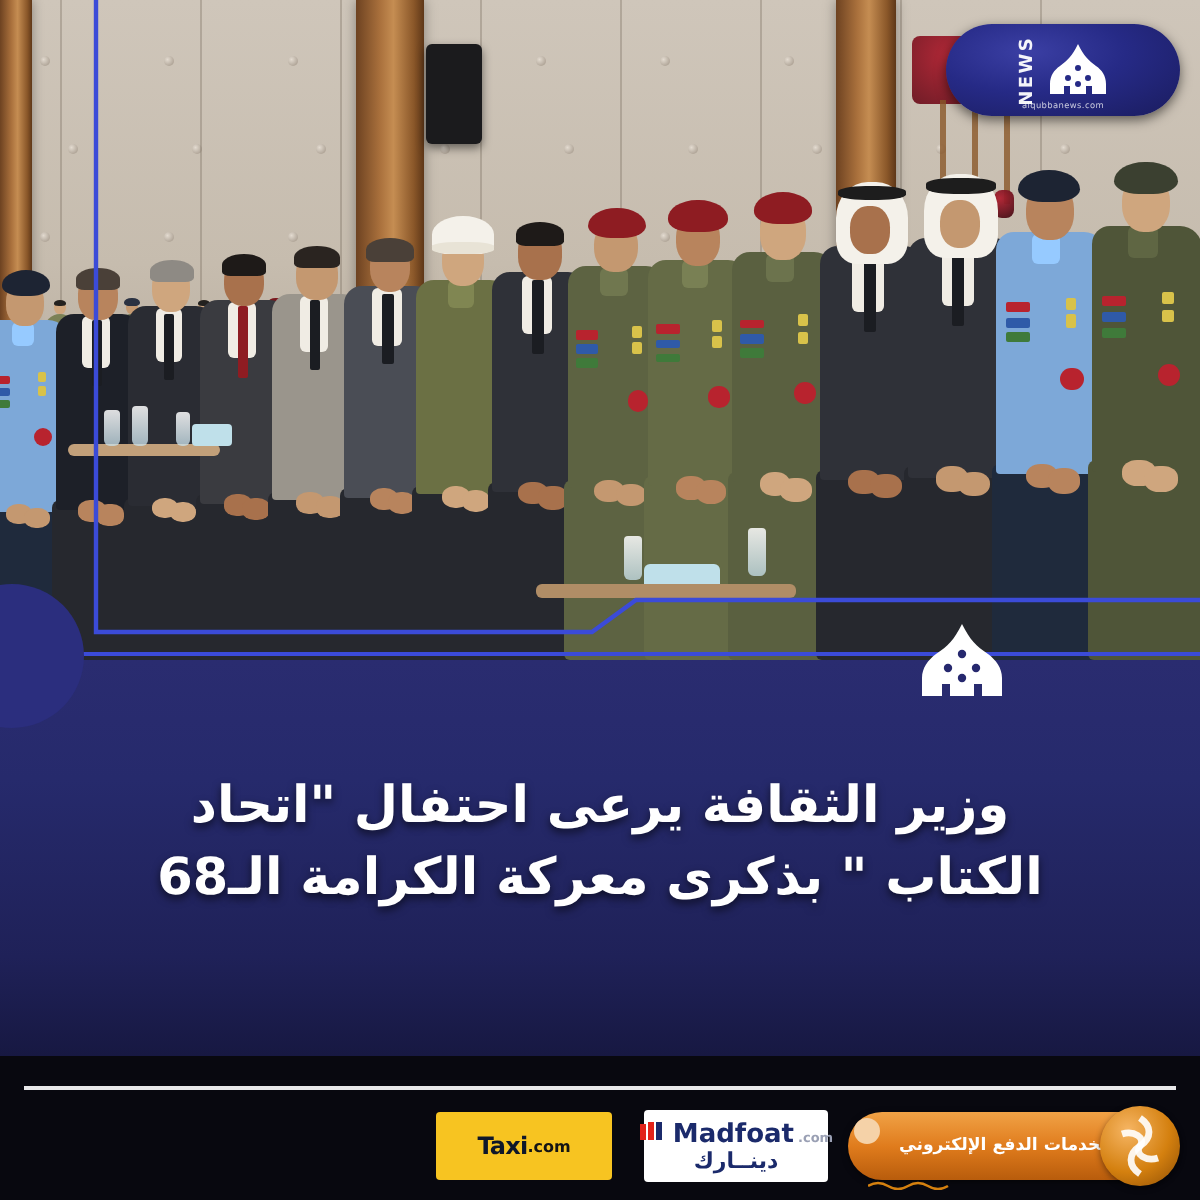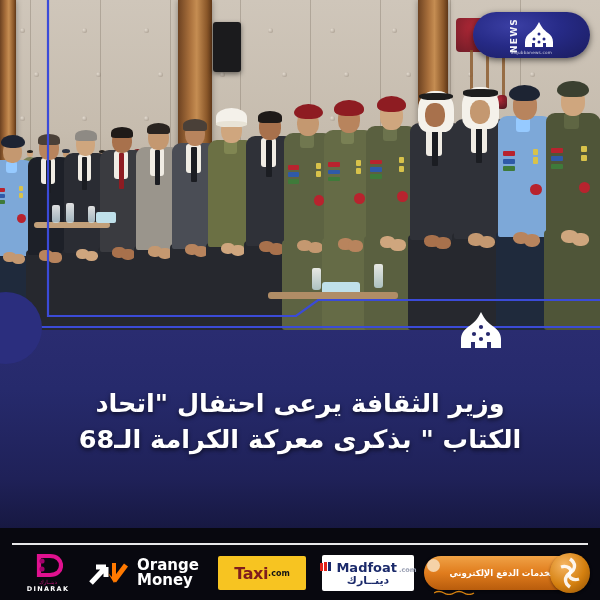--- a/index.html
+++ b/index.html
@@ -161,21 +161,21 @@
   .dk-en{color:#fff;font-size:6.5px;font-weight:bold;letter-spacing:1.3px;}
 
   
   #sp-orange{left:88px;width:120px;}
   .om-arrows{width:44px;height:28px;position:relative;margin-right:5px;}
   .om-txt{color:#fff;font-size:15px;font-weight:bold;line-height:1.02;}
 
   
   #sp-taxi{left:218px;width:88px;background:#f7c421;border-radius:2px;
     justify-content:center;height:34px;top:6px;}
-  .taxi-txt{color:#7f1d1d;font-size:16px;font-weight:bold;letter-spacing:-.4px;}
+  .taxi-txt{color:#0f172a;font-size:12px;font-weight:bold;letter-spacing:-.4px;}
   .taxi-dot{color:#141414;font-size:8px;font-weight:bold;}
 
   
   #sp-madfoat{left:322px;width:92px;background:#fff;border-radius:2px;
     height:36px;top:5px;flex-direction:column;justify-content:center;align-items:center;}
   .mf-top{display:flex;align-items:baseline;gap:2px;}
   .mf-m{color:#1b2a6b;font-size:13px;font-weight:bold;}
   .mf-com{color:#9aa0b4;font-size:6.5px;font-weight:bold;}
   .mf-ar{color:#1b2a6b;font-size:11px;font-weight:bold;direction:rtl;line-height:1;}
   .mf-logo{width:15px;height:11px;}
@@ -1077,41 +1077,21 @@
 
   <div id="headline">
     <span>وزير الثقافة يرعى احتفال "اتحاد</span>
     <span>الكتاب " بذكرى معركة الكرامة الـ68</span>
   </div>
 
   <div id="sponsorbar">
     <div id="sprule"></div>
     <div id="sprow">
 
-      <div class="sp" id="sp-dinarak">
-        <svg class="dinarak-mark" viewBox="0 0 30 25">
-          <path d="M6 3 L6 22 L17 22 C24 22 28 18 28 12.5 C28 7 24 3 17 3 Z" fill="none" stroke="#e0118f" stroke-width="4.2"></path>
-          <circle cx="9" cy="8" r="2.6" fill="#a3006b"></circle>
-          <circle cx="9" cy="16" r="2.6" fill="#a3006b"></circle>
-        </svg>
-        <span class="dk-ar">دينــارك</span>
-        <span class="dk-en">DINARAK</span>
-      </div>
-
-      <div class="sp" id="sp-orange">
-        <svg class="om-arrows" viewBox="0 0 44 28">
-          <path d="M3 24 L18 8 M18 8 L8 8 M18 8 L18 18" fill="none" stroke="#ffffff" stroke-width="5" stroke-linecap="butt"></path>
-          <path d="M24 4 L24 18 L20 14 L26 24 L32 14 L28 18 L28 4 Z" fill="#ff7900"></path>
-          <path d="M38 6 L26 22" fill="none" stroke="#ff7900" stroke-width="5"></path>
-        </svg>
-        <div class="om-txt">
-          <div>Orange</div>
-          <div>Money</div>
-        </div>
-      </div>
+
 
       <div class="sp" id="sp-taxi">
         <span class="taxi-txt">Taxi</span>
           <span class="taxi-dot">.com</span>
       </div>
 
       <div class="sp" id="sp-madfoat">
         <div class="mf-top">
           <svg class="mf-logo" viewBox="0 0 15 11">
             <path d="M1 10 L1 2 L4 2 L4 10 Z M5 10 L5 1 L8 1 L8 10 Z" fill="#e2231a"></path>

